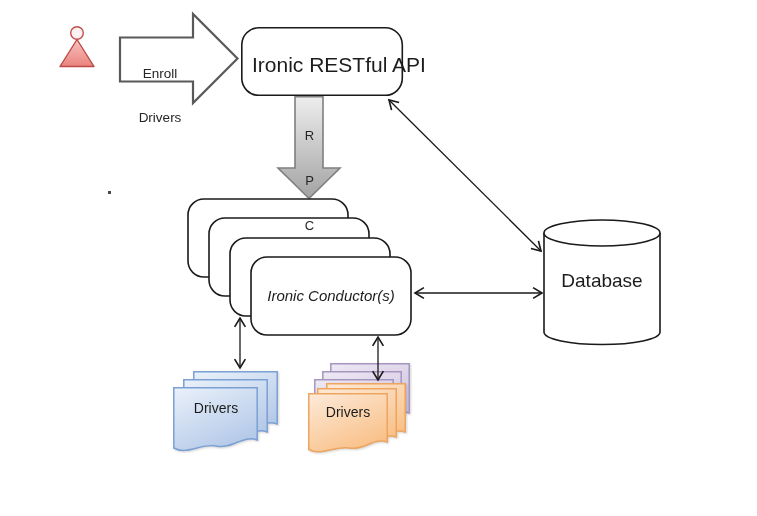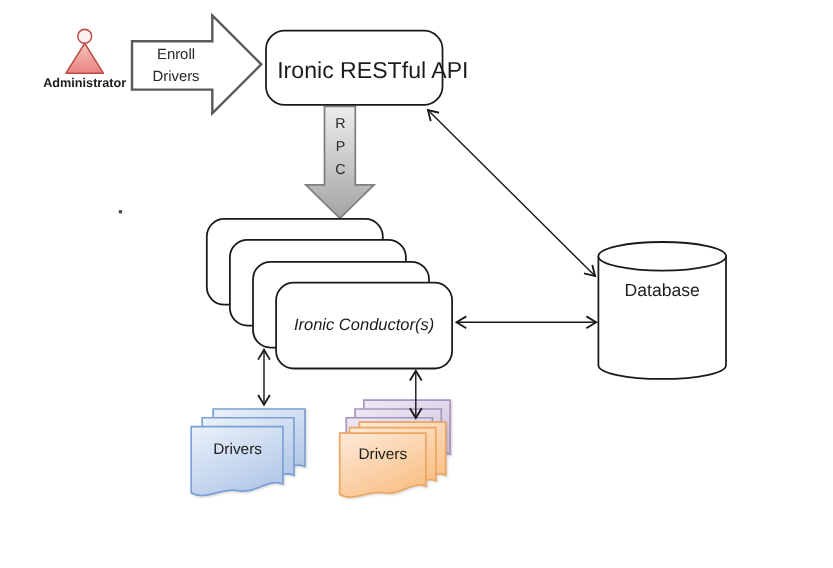--- a/index.html
+++ b/index.html
@@ -2,27 +2,27 @@
 <html style="--admin-stroke: #bb4a47; --admin-fill: #f2a09c; --block-arrow-stroke: #595959; --rpc-stroke: #808080; --node-stroke: #1a1a1a; --doc-blue-stroke: #7ba0d4; --doc-blue-fill: #c7d8ee; --doc-purple-stroke: #a596c0; --doc-purple-fill: #dfd8ea; --doc-orange-stroke: #eda55f; --doc-orange-fill: #fbd3a6;"><head>
 <meta charset="utf-8">
 <style>
   html,body { margin:0; padding:0; background:#ffffff; }
   .stage {
     position:relative; width:757px; height:516px; background:#ffffff;
     font-family:"Liberation Sans", sans-serif; color:#1c1c1c; overflow:hidden;
   }
   .layer { position:absolute; left:0; top:0; }
   .lbl { position:absolute; text-align:center; white-space:nowrap; }
-  .lbl span { display:block; }
+  .lbl span { display:block;margin-top:24px; }
   .lbl-cloud-admin { left:15px; top:70px; width:124px; font-size:11.5px; font-weight:bold; line-height:13px; }
   .lbl-enroll { left:118px; top:40px; width:84px; font-size:13.5px; line-height:20px; color:#262626; }
   .lbl-api { left:252px; top:53px; width:140px; font-size:21px; }
   .lbl-rpc { left:295px; top:101px; width:29px; font-size:13px; line-height:21px; color:#262626; }
   .lbl-conductor { left:256px; top:287px; width:150px; font-size:15px;font-style:italic; }
-  .lbl-database { left:546px; top:256px; width:112px; font-size:16px; }
+  .lbl-database { left:546px; top:270px; width:112px; font-size:19px; }
   .lbl-drivers-blue { left:176px; top:400px; width:80px; font-size:14px; }
   .lbl-drivers-orange { left:308px; top:404px; width:80px; font-size:14px; }
   .stray-dot { position:absolute; left:108px; top:191px; width:3px; height:3px; background:#4a4a4a; }
   .node { fill:#ffffff; stroke:#1a1a1a; stroke-width:1.6; }
   .conn { stroke:#1a1a1a; stroke-width:1.3; fill:none; }
   .doc-blue   { fill:url(#gradBlue);   stroke:#7ba0d4; stroke-width:1.5; }
   .doc-purple { fill:url(#gradPurple); stroke:#a596c0; stroke-width:1.5; }
   .doc-orange { fill:url(#gradOrange); stroke:#eda55f; stroke-width:1.5; }
   .docshadow { filter: drop-shadow(1px 1.5px 1px rgba(80,80,80,0.25)); }
 </style>
@@ -101,21 +101,20 @@
     <g class="docshadow">
       <path class="doc-orange" transform="translate(326,383)" d="M0.8,0.8 L79.2,0.8 L79.2,49 C66,44 56,58 41,55 C27,52.5 12.5,63.5 0.8,56.5 Z"></path>
       <path class="doc-orange" transform="translate(317,388)" d="M0.8,0.8 L79.2,0.8 L79.2,49 C66,44 56,58 41,55 C27,52.5 12.5,63.5 0.8,56.5 Z"></path>
       <path class="doc-orange" transform="translate(308,393)" d="M0.8,0.8 L79.2,0.8 L79.2,49 C66,44 56,58 41,55 C27,52.5 12.5,63.5 0.8,56.5 Z"></path>
     </g>
 
     <line class="conn" x1="240" y1="318" x2="240" y2="368" marker-start="url(#ah)" marker-end="url(#ah)"></line>
   </svg>
 
   <div class="lbl lbl-cloud-admin">
-    <span>Administrator</span>
   </div>
 
   <div class="lbl lbl-enroll">
     <span>Enroll</span>
     <span>Drivers</span>
   </div>
 
   <div class="lbl lbl-api">Ironic RESTful API</div>
 
   <div class="lbl lbl-rpc">

